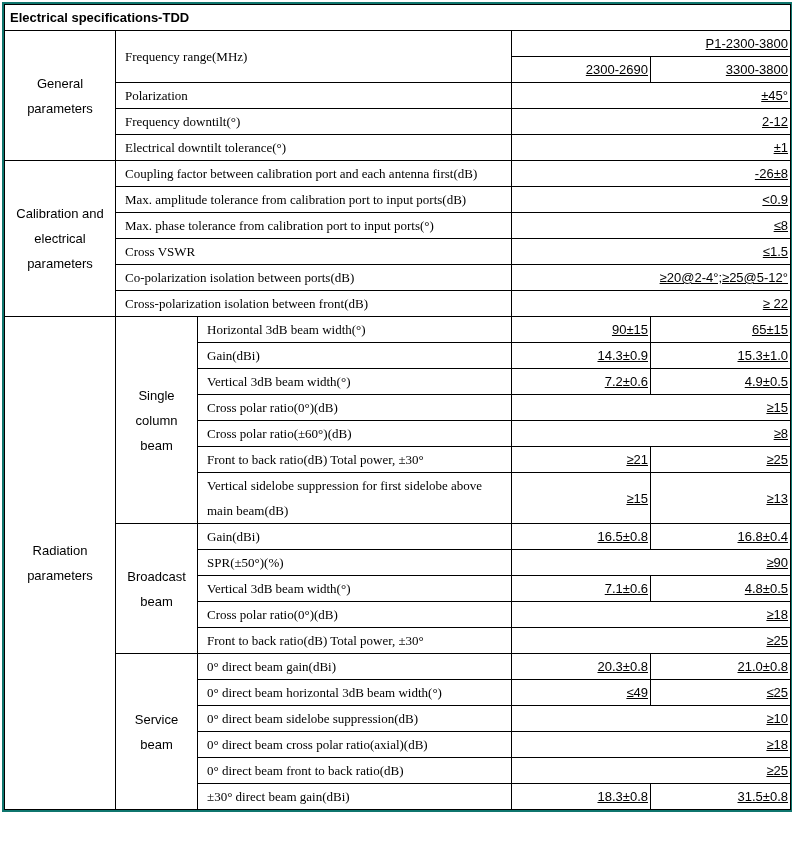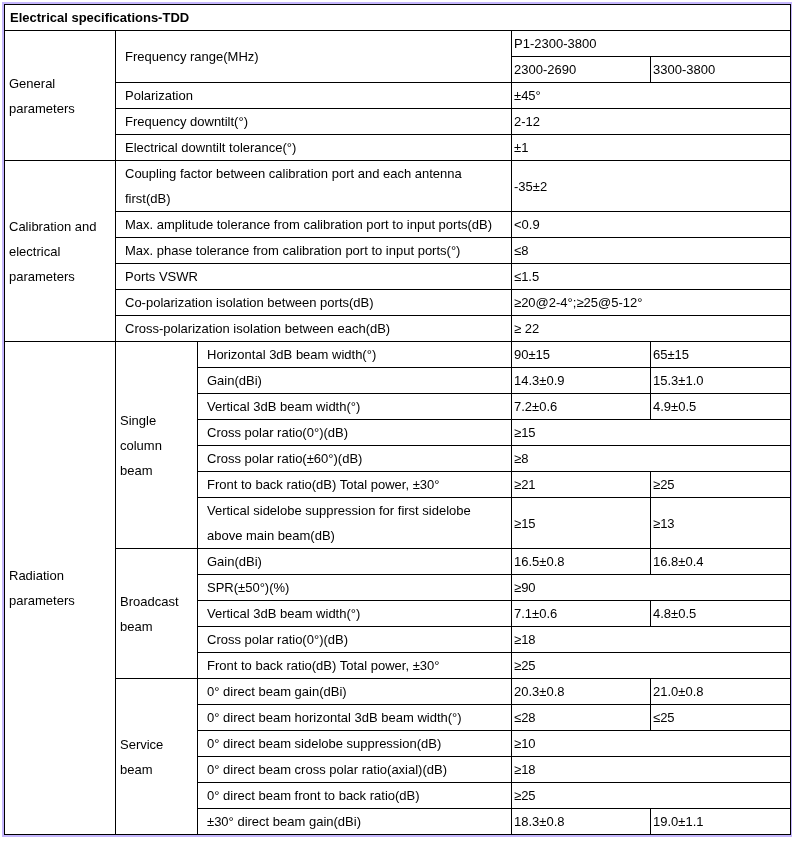--- a/index.html
+++ b/index.html
@@ -4,21 +4,21 @@
 <style>
   * { box-sizing: border-box; margin: 0; padding: 0; }
   html, body { background: #ffffff; }
   body {
     width: 794px;
     font-family: "Liberation Sans", sans-serif;
     color: #000;
   }
   .table-wrap {
     margin: 2px 2px;
-    border: 2px solid #c4b5fd;
+    border: 2px solid #0f766e;
     background: #fff;
   }
   table.spec {
     border-collapse: collapse;
     width: 100%;
     table-layout: fixed;
   }
   table.spec td {
     border: 1px solid #000;
     font-size: 13px;
@@ -31,29 +31,32 @@
     background: var(--header-bg, #FA6B05);
     color: #000;
     font-weight: bold;
     font-size: 15px;
     line-height: 22px;
     height: 24px;
     padding-left: 5px;
     text-align: left;
   }
   td.group, td.beam {
+    text-align: center;
     padding: 0 4px;
   }
   td.param {
     text-align: left;
     padding: 0 4px 0 9px;
+    font-family: Liberation Serif, serif;
   }
   td.val {
-    text-align: left;
+    text-align: right;
     padding: 0 2px;
+    text-decoration: underline;
   }
 </style>
 </head>
 <body>
 
 <div class="table-wrap">
   <table class="spec">
     <colgroup>
       <col style="width:111px">
       <col style="width:82px">
@@ -85,40 +88,40 @@
       <td class="val" colspan="2">2-12</td>
     </tr>
     <tr>
       <td class="param" colspan="2">Electrical downtilt tolerance(°)</td>
       <td class="val" colspan="2">±1</td>
     </tr>
 
     <tr>
       <td class="group" rowspan="6">Calibration and electrical parameters</td>
       <td class="param" colspan="2">Coupling factor between calibration port and each antenna first(dB)</td>
-      <td class="val" colspan="2">-35±2</td>
+      <td class="val" colspan="2">-26±8</td>
     </tr>
     <tr>
       <td class="param" colspan="2">Max. amplitude tolerance from calibration port to input ports(dB)</td>
       <td class="val" colspan="2">&lt;0.9</td>
     </tr>
     <tr>
       <td class="param" colspan="2">Max. phase tolerance from calibration port to input ports(°)</td>
       <td class="val" colspan="2">≤8</td>
     </tr>
     <tr>
-      <td class="param" colspan="2">Ports VSWR</td>
+      <td class="param" colspan="2">Cross VSWR</td>
       <td class="val" colspan="2">≤1.5</td>
     </tr>
     <tr>
       <td class="param" colspan="2">Co-polarization isolation between ports(dB)</td>
       <td class="val" colspan="2">≥20@2-4°;≥25@5-12°</td>
     </tr>
     <tr>
-      <td class="param" colspan="2">Cross-polarization isolation between each(dB)</td>
+      <td class="param" colspan="2">Cross-polarization isolation between front(dB)</td>
       <td class="val" colspan="2">≥ 22</td>
     </tr>
 
     <tr>
       <td class="group" rowspan="18">Radiation parameters</td>
       <td class="beam" rowspan="7">Single column beam</td>
       <td class="param">Horizontal 3dB beam width(°)</td>
       <td class="val">90±15</td>
       <td class="val">65±15</td>
     </tr>
@@ -176,35 +179,35 @@
     </tr>
 
     <tr>
       <td class="beam" rowspan="6">Service beam</td>
       <td class="param">0° direct beam gain(dBi)</td>
       <td class="val">20.3±0.8</td>
       <td class="val">21.0±0.8</td>
     </tr>
     <tr>
       <td class="param">0° direct beam horizontal 3dB beam width(°)</td>
-      <td class="val">≤28</td>
+      <td class="val">≤49</td>
       <td class="val">≤25</td>
     </tr>
     <tr>
       <td class="param">0° direct beam sidelobe suppression(dB)</td>
       <td class="val" colspan="2">≥10</td>
     </tr>
     <tr>
       <td class="param">0° direct beam cross polar ratio(axial)(dB)</td>
       <td class="val" colspan="2">≥18</td>
     </tr>
     <tr>
       <td class="param">0° direct beam front to back ratio(dB)</td>
       <td class="val" colspan="2">≥25</td>
     </tr>
     <tr>
       <td class="param">±30° direct beam gain(dBi)</td>
       <td class="val">18.3±0.8</td>
-      <td class="val">19.0±1.1</td>
+      <td class="val">31.5±0.8</td>
     </tr>
   </tbody>
     </table>
 </div>
 
 </body></html>

